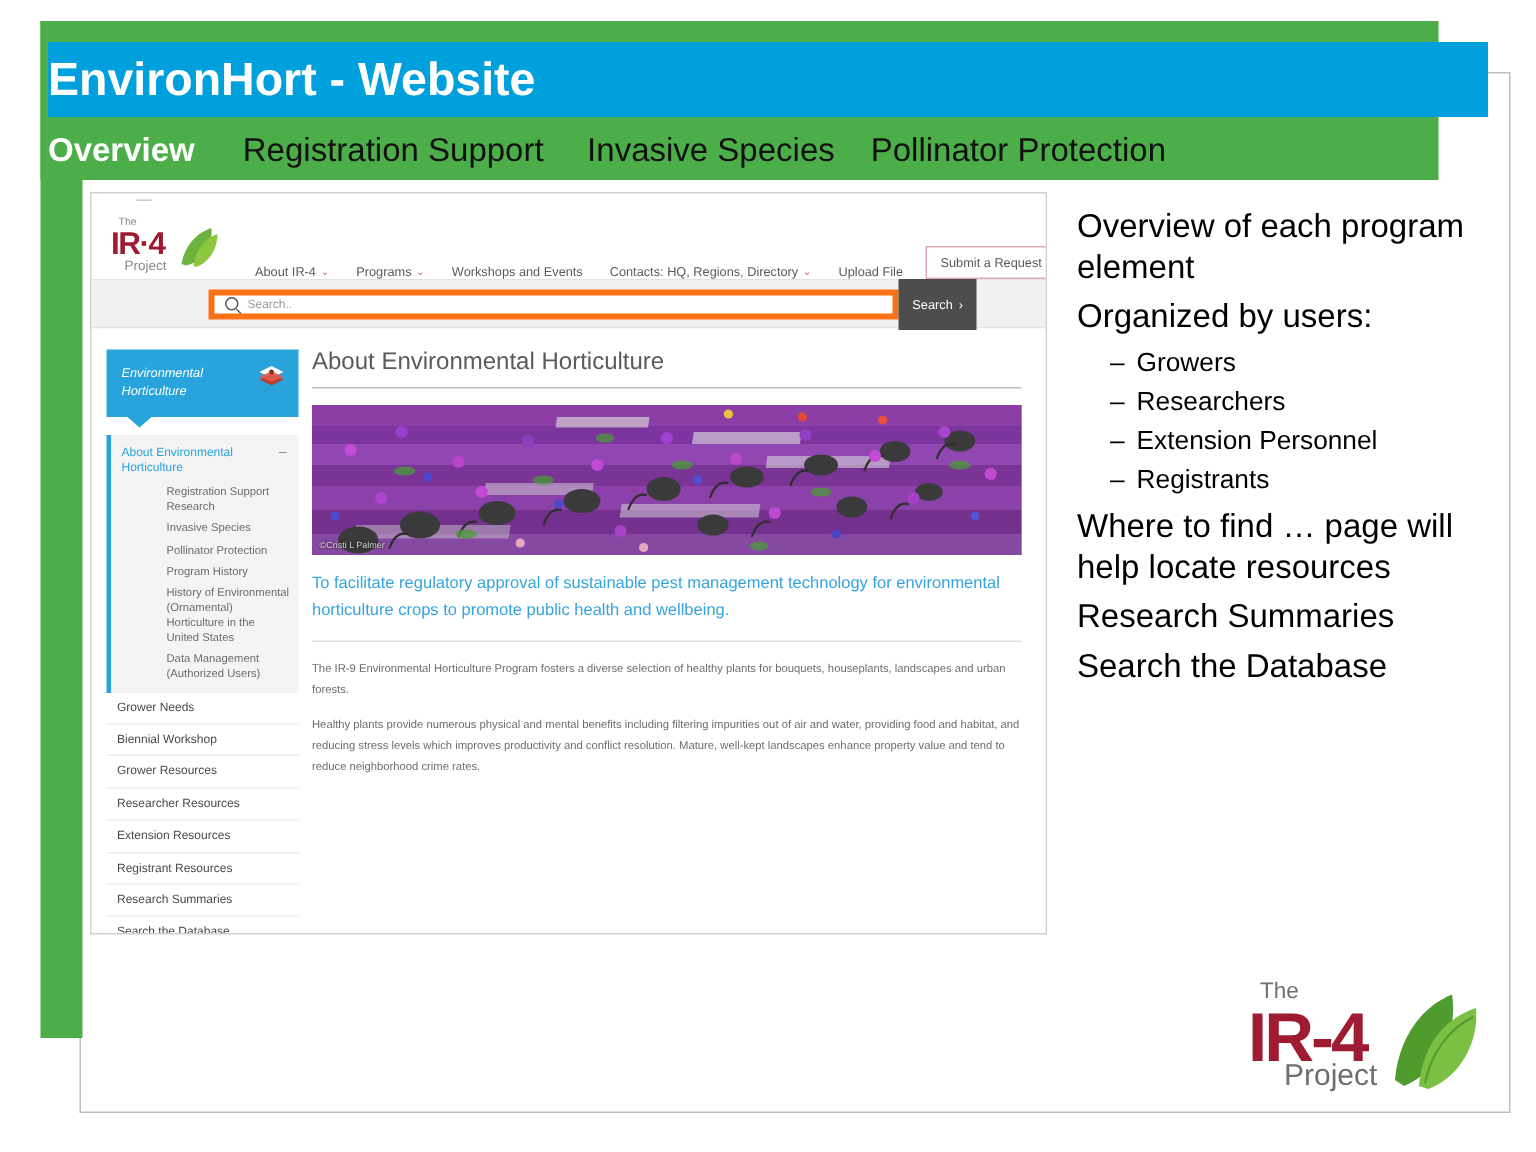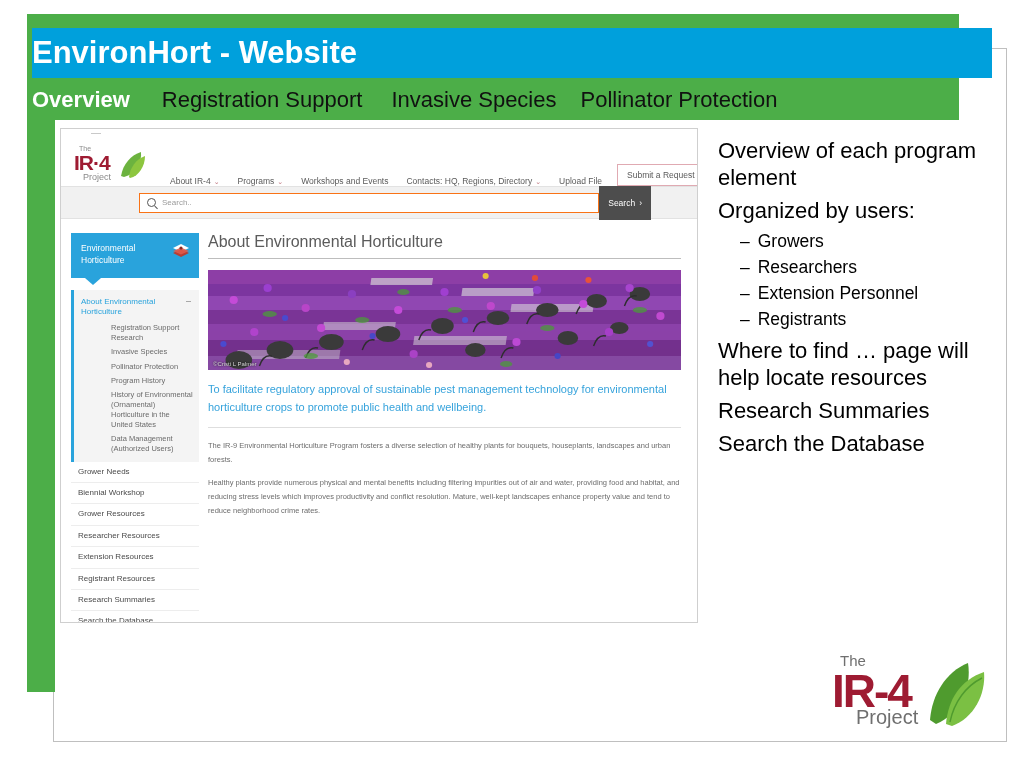--- a/index.html
+++ b/index.html
@@ -100,40 +100,40 @@
     border:1px solid #e0aab2; padding:5px 9px; margin-left:6px; margin-right:8px;
     display:flex; align-items:center; gap:5px;
   }
 
   
   .site-search {
     height: 32px; background:#f1f1f1; border-bottom:1px solid #e2e2e2;
     display:flex; align-items:center; padding-left:78px;
   }
   .search-field {
-    flex: 1 1 auto; height: 20px; background:#fff; border:1px solid #f97316;
+    flex: 1 1 auto; height: 20px; background:#fff; border:4px solid #f97316;
     display:flex; align-items:center; padding-left:7px; margin-right:0;
   }
   .search-glyph { width:9px; height:9px; border:1.4px solid #555; border-radius:50%; position:relative; margin-right:6px; flex:0 0 auto;}
   .search-glyph:after{content:""; position:absolute; right:-3px; bottom:-2px; width:4px; height:1.4px; background:#555; transform:rotate(45deg);}
   .search-ph { font-size:8px; color:#9b9b9b; }
   .search-btn {
     background:#4d4d4d; color:#fff; font-size:8.5px; height:22px;
     display:flex; align-items:center; padding:17px 9px; gap:4px; margin-right:46px;
   }
 
   
   .site-body { display:flex; background:#ffffff; height:403px; }
   .site-side { width: 139px; flex:0 0 auto; padding:14px 0 0 10px; }
   .side-head {
     background:#29A3DC; color:#ffffff; width:128px; padding:9px 10px 11px 10px;
     font-size:8.5px; line-height:1.45; position:relative; font-weight:normal;
     display:flex; justify-content:space-between; align-items:flex-start;
   }
-  .side-head .sh-text { width: 80px; }
+  .side-head .sh-text { width: 80px; font-style: italic; }
   .side-head:after{
     content:""; position:absolute; left:14px; bottom:-7px;
     border-left:8px solid transparent; border-right:8px solid transparent;
     border-top:7px solid #29A3DC;
   }
   .layers-icon { width:16px; height:14px; position:relative; flex:0 0 auto; margin-top:2px; }
 
   .side-list { width:128px; margin-top:12px; }
   .side-group { background:#f4f4f4; border-left:3px solid #29A3DC; padding:5px 0 5px 0; }
   .side-active {

